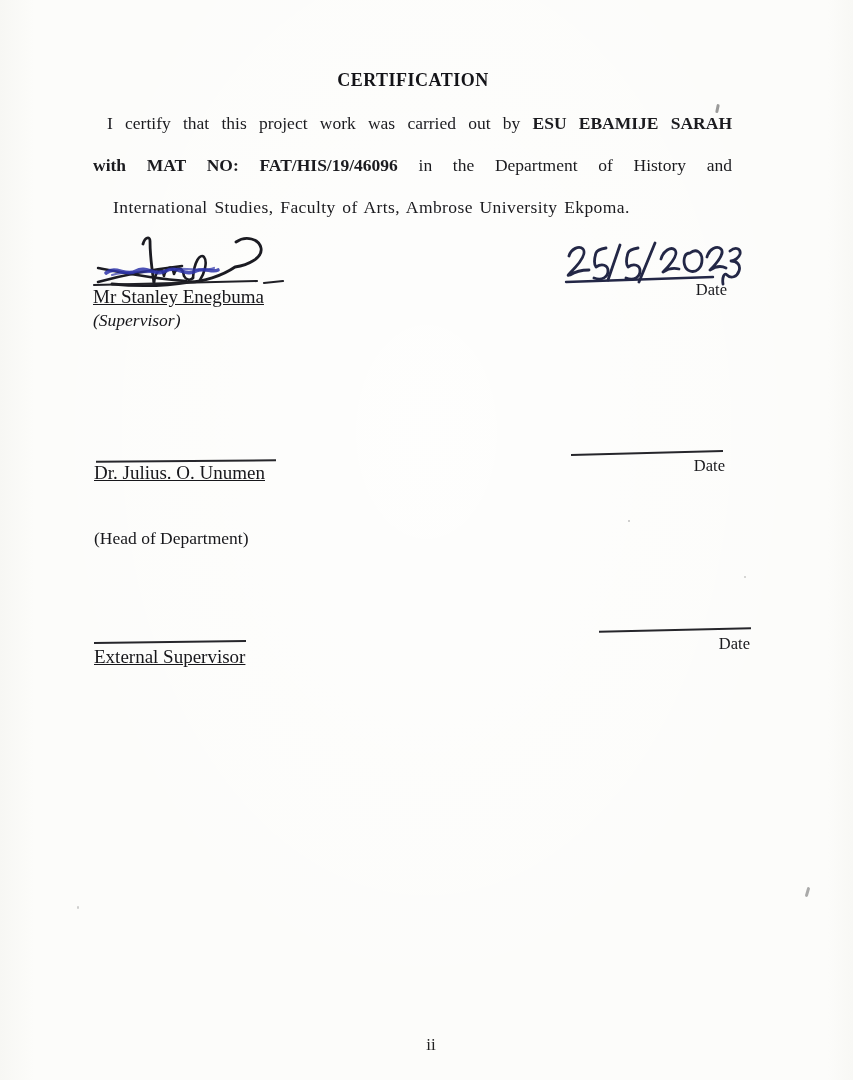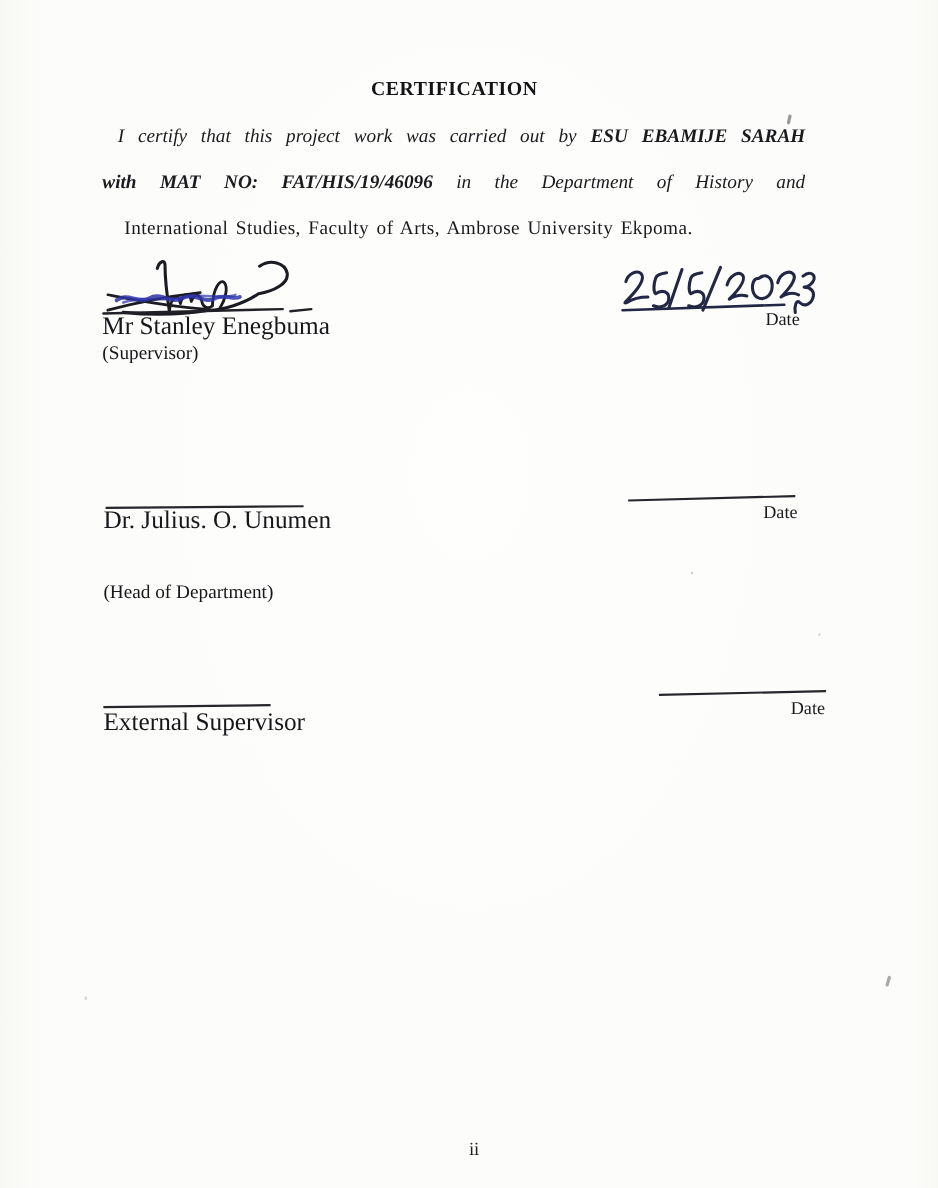--- a/index.html
+++ b/index.html
@@ -19,34 +19,34 @@
 
   .title {
     top:70px; left:0; width:826px;
     text-align:center;
     font-size:18px; font-weight:bold; letter-spacing:.5px;
     color:#141418;
   }
 
   .para { top:102px; left:93px; width:639px; font-size:17.5px; }
   .p-line { line-height:42px; white-space:normal; }
-  .p-just { text-align:justify; text-align-last:justify;font-style:italic; }
+  .p-just { text-align:justify; text-align-last:justify; }
   .p-ind  { text-indent:14px; }
   .p-last { letter-spacing:.4px; word-spacing:2px;margin-left:20px; }
   .b { font-weight:bold; }
 
-  .name  { font-size:23px; line-height:22px; color:#17171b; }
+  .name  { font-size:19px; line-height:22px; color:#17171b;text-decoration:underline; }
   .role  { font-size:17.5px; line-height:22px; color:#17171b; }
   .dlab  { font-size:16.5px; line-height:20px; text-align:right; color:#1a1a1e; }
 
   .rule  { border-top:2px solid #26262b; height:0; }
 
   .sig-svg  { left:86px;  top:232px; }
   .sig-name { left:93px;  top:286px; }
-  .sig-role { left:93px;  top:309px; }
+  .sig-role { left:93px;  top:309px;font-style:italic; }
   .d1-svg   { left:563px; top:240px; }
   .d1-lab   { left:577px; top:280px; width:150px; }
 
   .r2-line  { left:96px;  top:460px; width:180px; transform:rotate(-.5deg); }
   .r2-name  { left:94px;  top:462px; }
   .r2-role  { left:94px;  top:491px;margin-top:36px; }
   .r2-dline { left:571px; top:452px; width:152px; transform:rotate(-1.5deg); }
   .r2-dlab  { left:575px; top:456px; width:150px; }
 
   .r3-line  { left:94px;  top:641px; width:152px; transform:rotate(-.7deg); }

